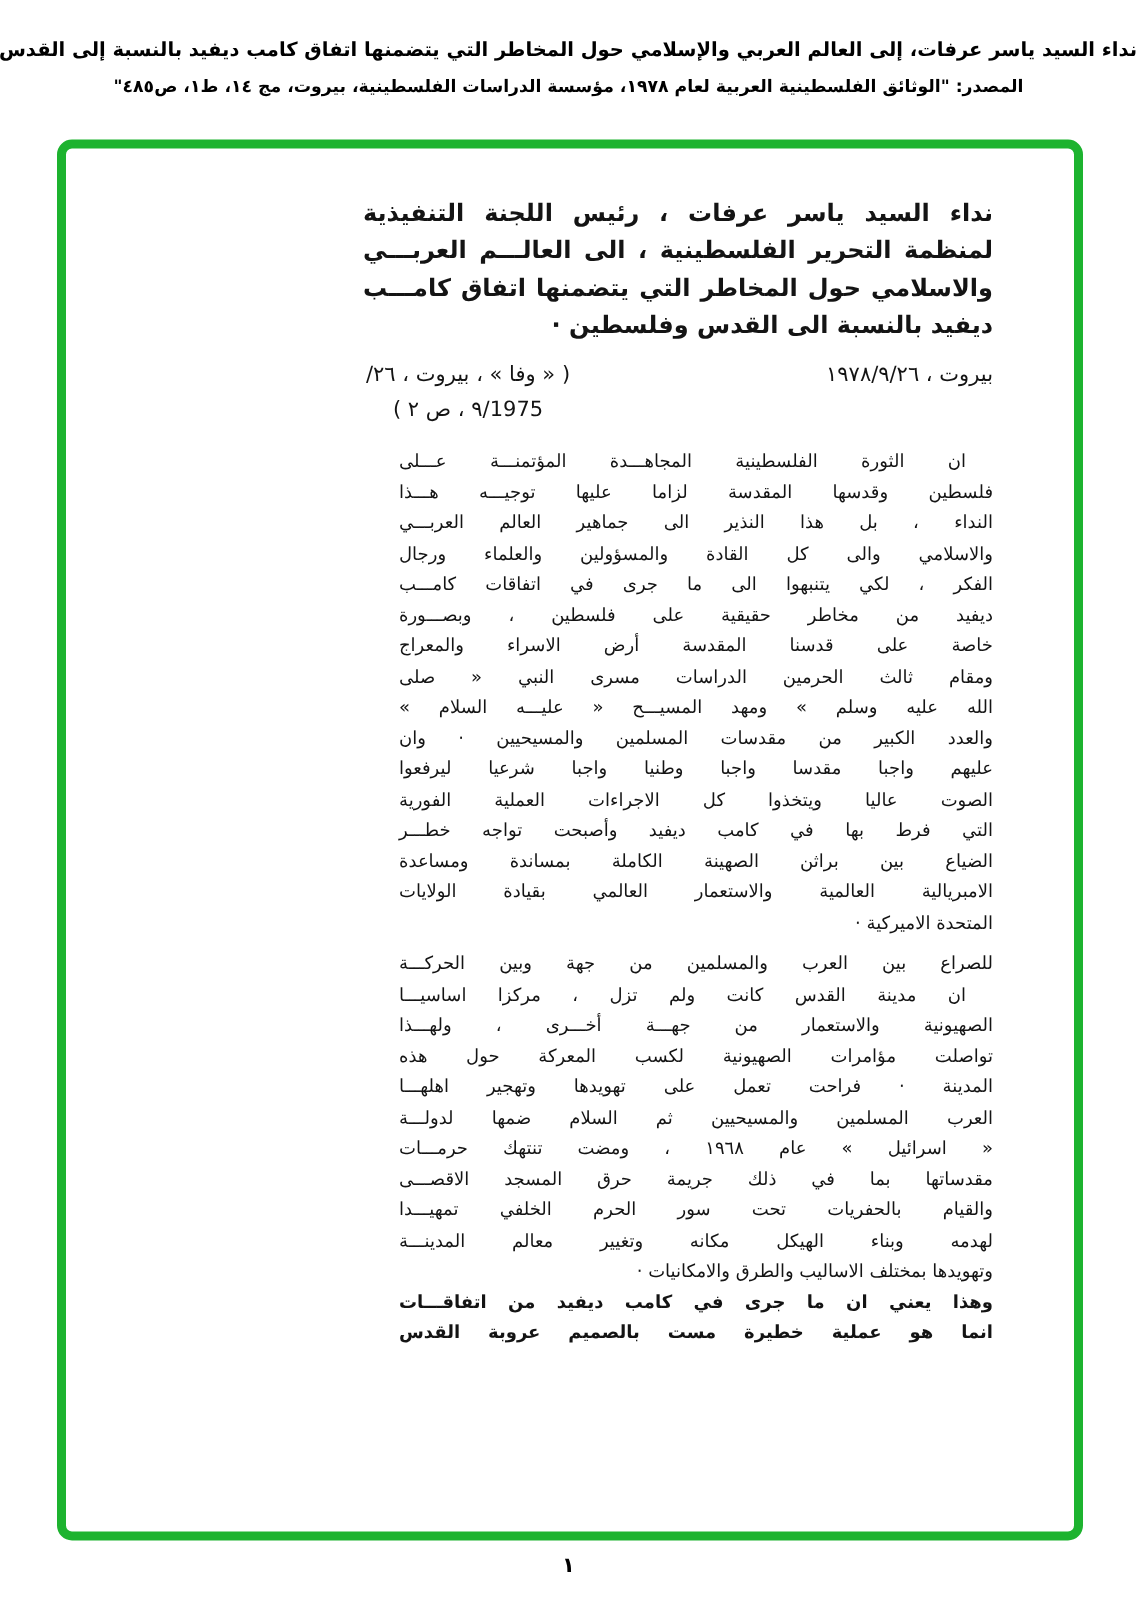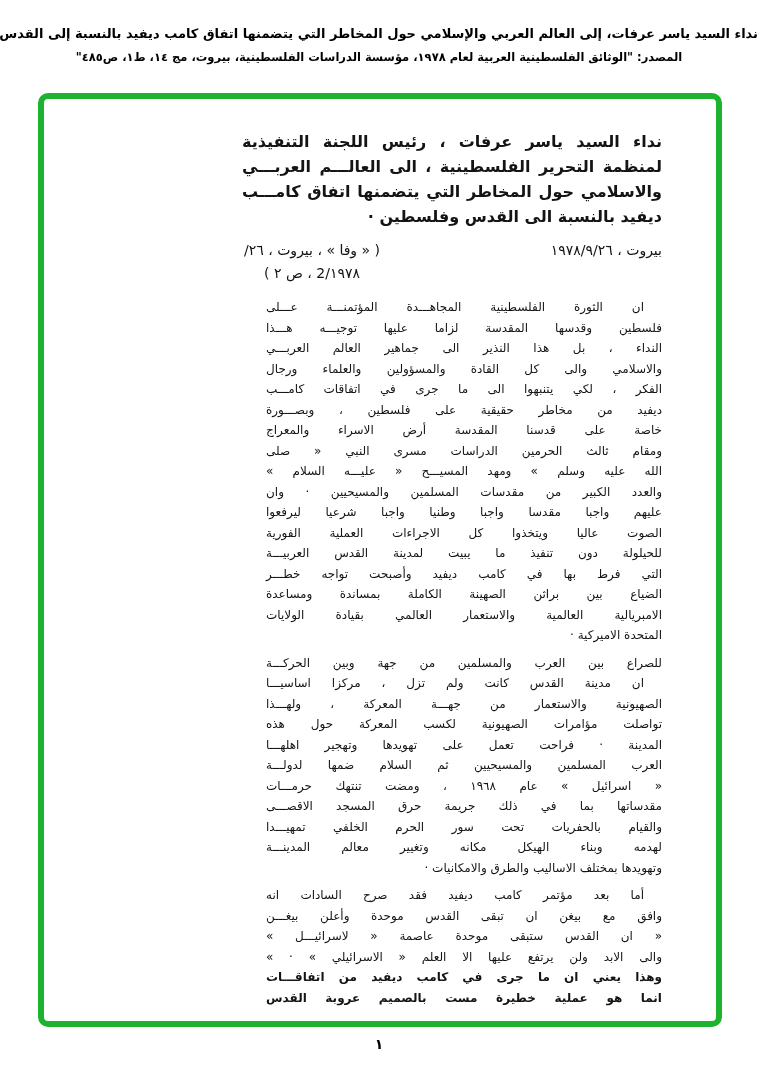--- a/index.html
+++ b/index.html
@@ -82,62 +82,55 @@
       <div class="bline">نداء السيد ياسر عرفات ، رئيس اللجنة التنفيذية</div>
       <div class="bline">لمنظمة التحرير الفلسطينية ، الى العالـــم العربـــي</div>
       <div class="bline">والاسلامي حول المخاطر التي يتضمنها اتفاق كامـــب</div>
       <div class="bline no-stretch">ديفيد بالنسبة الى القدس وفلسطين ·</div>
     </div>
 
   <div class="dateline">
     <span class="dateline-place">بيروت ، ١٩٧٨/٩/٢٦</span>
     <span class="dateline-source">
       <div>( « وفا » ، بيروت ، ٢٦/</div>
-      <div>١٩٧٨/2 ، ص ٢ )</div>
+      <div>1975/٩ ، ص ٢ )</div>
     </span>
   </div>
 
   <div class="doc-body">
       <div class="para weight-normal">
         <div class="bline indent">ان الثورة الفلسطينية المجاهـــدة المؤتمنـــة عـــلى</div>
         <div class="bline">فلسطين وقدسها المقدسة لزاما عليها توجيـــه هـــذا</div>
         <div class="bline">النداء ، بل هذا النذير الى جماهير العالم العربـــي</div>
         <div class="bline">والاسلامي والى كل القادة والمسؤولين والعلماء ورجال</div>
         <div class="bline">الفكر ، لكي يتنبهوا الى ما جرى في اتفاقات كامـــب</div>
         <div class="bline">ديفيد من مخاطر حقيقية على فلسطين ، وبصـــورة</div>
         <div class="bline">خاصة على قدسنا المقدسة أرض الاسراء والمعراج</div>
         <div class="bline">ومقام ثالث الحرمين الدراسات مسرى النبي « صلى</div>
         <div class="bline">الله عليه وسلم » ومهد المسيـــح « عليـــه السلام »</div>
         <div class="bline">والعدد الكبير من مقدسات المسلمين والمسيحيين · وان</div>
         <div class="bline">عليهم واجبا مقدسا واجبا وطنيا واجبا شرعيا ليرفعوا</div>
         <div class="bline">الصوت عاليا ويتخذوا كل الاجراءات العملية الفورية</div>
-        <div class="bline">للحيلولة دون تنفيذ ما يبيت لمدينة القدس العربيـــة</div>
         <div class="bline">التي فرط بها في كامب ديفيد وأصبحت تواجه خطـــر</div>
         <div class="bline">الضياع بين براثن الصهينة الكاملة بمساندة ومساعدة</div>
         <div class="bline">الامبريالية العالمية والاستعمار العالمي بقيادة الولايات</div>
         <div class="bline no-stretch">المتحدة الاميركية ·</div>
       </div>
       <div class="para weight-normal">
         <div class="bline">للصراع بين العرب والمسلمين من جهة وبين الحركـــة</div>
         <div class="bline indent">ان مدينة القدس كانت ولم تزل ، مركزا اساسيـــا</div>
-        <div class="bline">الصهيونية والاستعمار من جهـــة المعركة ، ولهـــذا</div>
+        <div class="bline">الصهيونية والاستعمار من جهـــة أخـــرى ، ولهـــذا</div>
         <div class="bline">تواصلت مؤامرات الصهيونية لكسب المعركة حول هذه</div>
         <div class="bline">المدينة · فراحت تعمل على تهويدها وتهجير اهلهـــا</div>
         <div class="bline">العرب المسلمين والمسيحيين ثم السلام ضمها لدولـــة</div>
         <div class="bline">« اسرائيل » عام ١٩٦٨ ، ومضت تنتهك حرمـــات</div>
         <div class="bline">مقدساتها بما في ذلك جريمة حرق المسجد الاقصـــى</div>
         <div class="bline">والقيام بالحفريات تحت سور الحرم الخلفي تمهيـــدا</div>
         <div class="bline">لهدمه وبناء الهيكل مكانه وتغيير معالم المدينـــة</div>
         <div class="bline no-stretch">وتهويدها بمختلف الاساليب والطرق والامكانيات ·</div>
-      </div>
-      <div class="para weight-normal">
-        <div class="bline indent">أما بعد مؤتمر كامب ديفيد فقد صرح السادات انه</div>
-        <div class="bline">وافق مع بيغن ان تبقى القدس موحدة وأعلن بيغـــن</div>
-        <div class="bline">« ان القدس ستبقى موحدة عاصمة « لاسرائيـــل »</div>
-        <div class="bline">والى الابد ولن يرتفع عليها الا العلم « الاسرائيلي » · »</div>
       </div>
       <div class="para weight-bold">
         <div class="bline">وهذا يعني ان ما جرى في كامب ديفيد من اتفاقـــات</div>
         <div class="bline">انما هو عملية خطيرة مست بالصميم عروبة القدس</div>
       </div>
     </div>
 </div>
 
 <div class="page-number">١</div>
 

